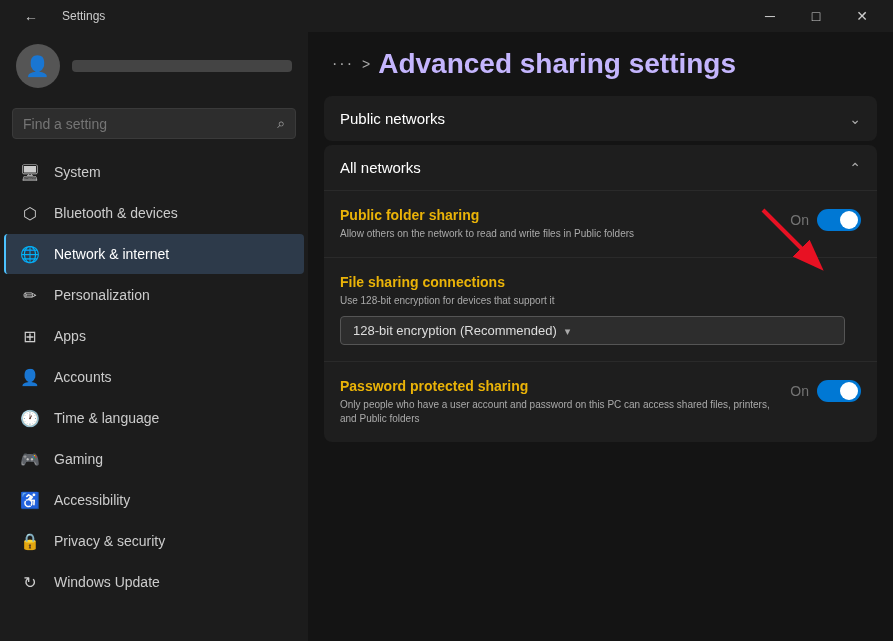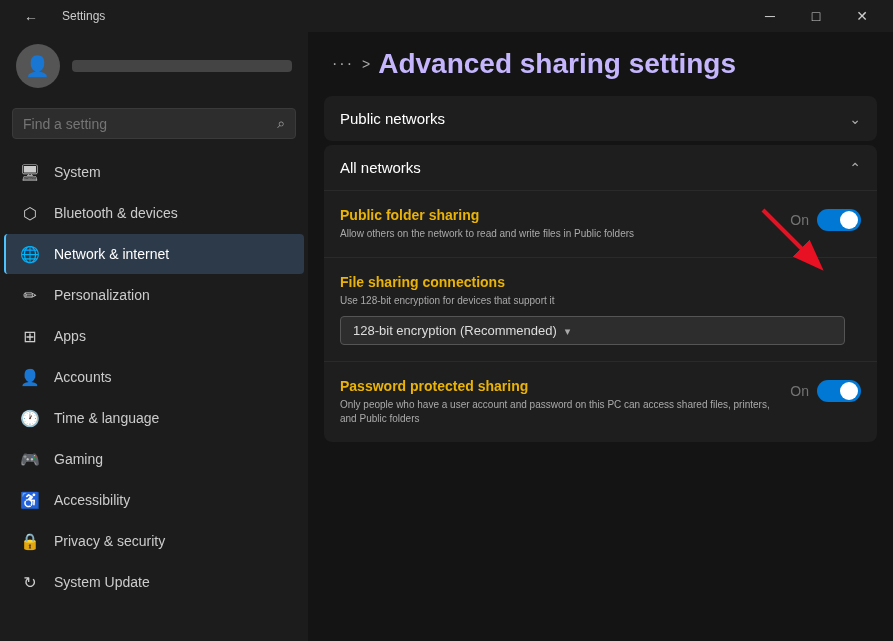--- a/index.html
+++ b/index.html
@@ -355,21 +355,21 @@
         <div class="nav-item">
     <span class="nav-icon">♿</span>
     <span>Accessibility</span>
   </div>
         <div class="nav-item">
     <span class="nav-icon">🔒</span>
     <span>Privacy &amp; security</span>
   </div>
         <div class="nav-item">
     <span class="nav-icon">↻</span>
-    <span>System Update</span>
+    <span>Windows Update</span>
   </div>
       </nav>
 
   </div>
 
   <div class="content">
     <div class="content-scroll">
 
       <div class="content-header">
         <span class="breadcrumb-dots">···</span>

